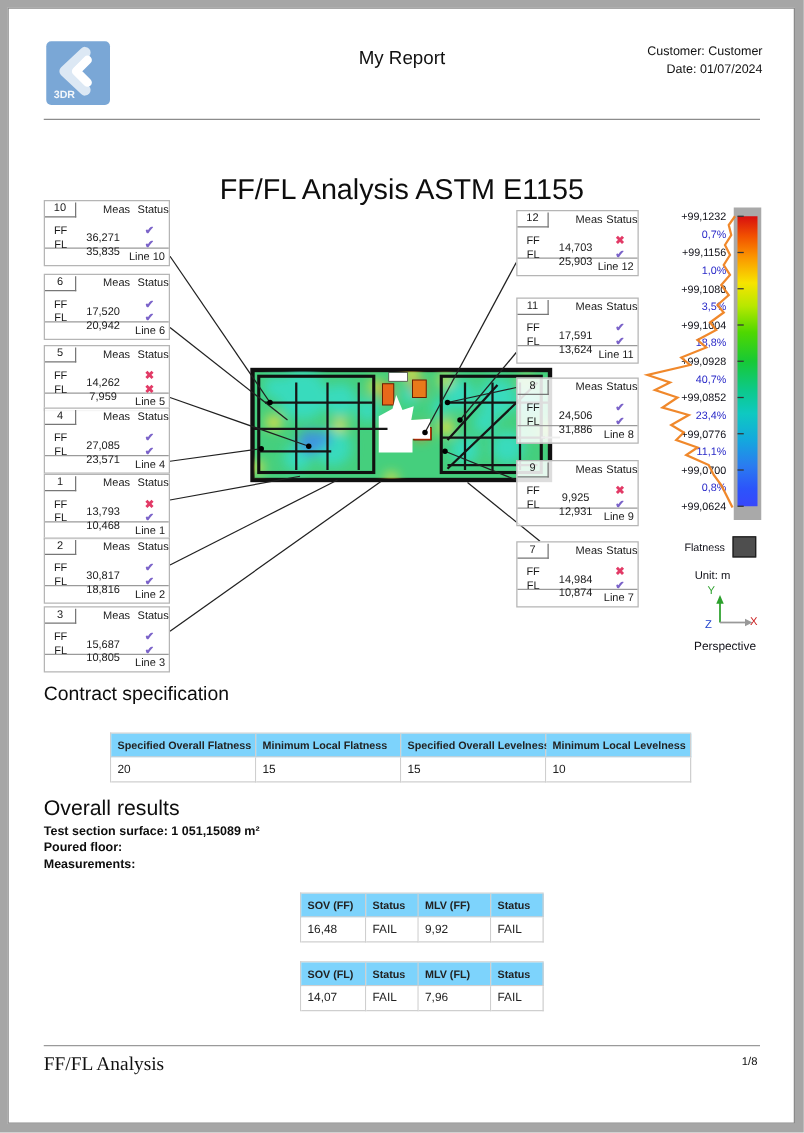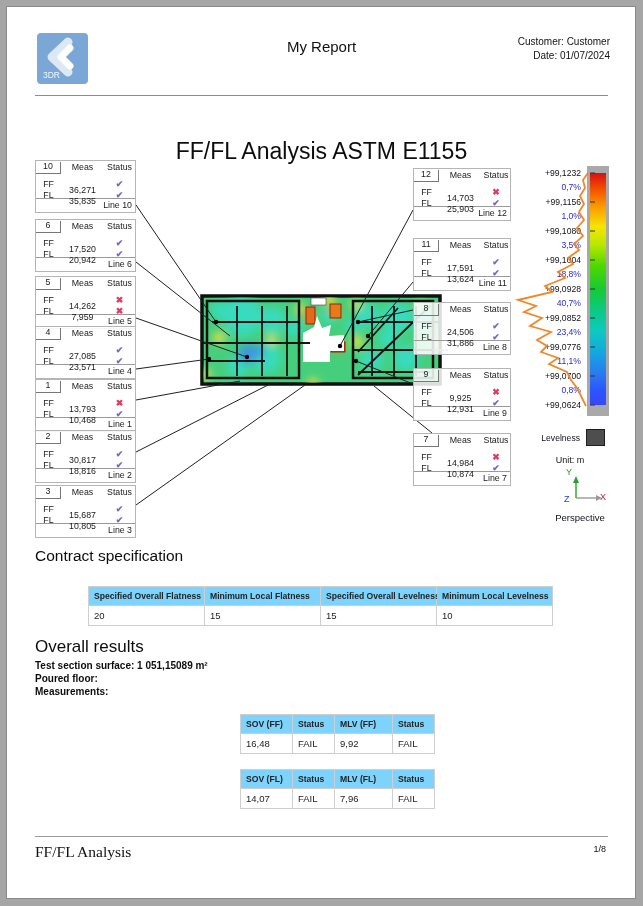--- a/index.html
+++ b/index.html
@@ -7,32 +7,32 @@
   body { font-family:"Liberation Sans", sans-serif; background:#a6a6a6; position:relative; overflow:hidden; }
   #screen { position:relative; width:643px; height:906px; }
   .page-bg { position:absolute; left:6px; top:6px; width:630px; height:893px; background:#ffffff; border:1px solid #8a8a8a; z-index:0; }
   .abs { position:absolute; }
   svg.layer { position:absolute; left:0; top:0; pointer-events:none; }
   #plan-svg { z-index:1; }
   #overlay-svg { z-index:5; }
 
   
   .logo { left:37px; top:33px; width:51px; height:51px; background:#7aa7d6; border-radius:4px; z-index:3; }
-  .logo-text { position:absolute; left:6px; bottom:4px; color:#f2f6fa; font-size:8.5px; font-weight:normal;margin-top:39px; }
+  .logo-text { position:absolute; left:6px; bottom:4px; color:#f2f6fa; font-size:8.5px; font-weight:bold;margin-top:39px; }
   .hdr-title { left:0; top:38px; width:643px; text-align:center; font-size:15px; color:#111; z-index:3; }
   .hdr-meta { left:340px; top:35px; width:270px; text-align:right; font-size:10px; color:#111; line-height:1.35; z-index:3; }
   .hdr-rule { left:35px; top:95px; width:573px; height:1px; background:#8c8c8c; z-index:3; }
   .main-title { left:0; top:103px; width:643px; text-align:center; font-size:23px; color:#0d0d0d; z-index:3;margin-top:35px; }
 
   
   .mbox { position:absolute; width:101px; background:rgba(255,255,255,.86); border:1px solid #b5b5b5; font-size:8.8px; color:#1a1a1a; line-height:1; z-index:3; }
   .mbox.mr { width:98px; }
   .mbox .hd { display:grid; grid-template-columns:25px 43px 1fr; align-items:end; height:13px; }
   .mbox .hd .num { text-align:center; border-right:1px solid #777; border-bottom:1px solid #777; padding-bottom:2px; }
-  .mbox .hd .mh, .mbox .hd .sh { text-align:center; padding-bottom:2px; }
+  .mbox .hd .mh, .mbox .hd .sh { text-align:right; padding-bottom:2px; }
   .mbox .row { display:grid; grid-template-columns:25px 43px 1fr; height:11px; align-items:center; }
   .mbox .row .lb { text-align:center; }
   .mbox .row .vl { text-align:center;margin-top:12px; }
   .mbox .row .ic { text-align:center; font-size:9px; font-weight:bold; }
   .ic.pass { color:#7b63c9; }
   .ic.fail { color:#e23a66; }
   .mbox .lnrow { border-top:1px solid #9a9a9a; text-align:right; padding:2px 3px 2px 0; margin-top:2px; }
 
   
   .cb { left:587px; top:166px; width:22px; height:250px; background:#a9a9a9; z-index:3; }
@@ -420,21 +420,21 @@
   <span class="lgp" style="top:298px">40,7%</span>
   <span class="lgv" style="top:313px">+99,0852</span>
   <span class="lgp" style="top:327px">23,4%</span>
   <span class="lgv" style="top:342px">+99,0776</span>
   <span class="lgp" style="top:356px">11,1%</span>
   <span class="lgv" style="top:371px">+99,0700</span>
   <span class="lgp" style="top:385px">0,8%</span>
   <span class="lgv" style="top:400px">+99,0624</span>
 
   <div class="abs undef-swatch"></div>
-  <span class="abs undef-label">Levelness</span>
+  <span class="abs undef-label">Flatness</span>
   <span class="abs unit-label">Unit: m</span>
   <span class="abs ax-y">Y</span>
   <span class="abs ax-x">X</span>
   <span class="abs ax-z">Z</span>
   <span class="abs persp">Perspective</span>
 
   <svg id="overlay-svg" class="layer" width="643" height="906" viewBox="0 0 643 906">
     <g stroke="#333" stroke-width="1">
       <line x1="590" y1="173" x2="595" y2="173"></line>
         <line x1="590" y1="202" x2="595" y2="202"></line>

